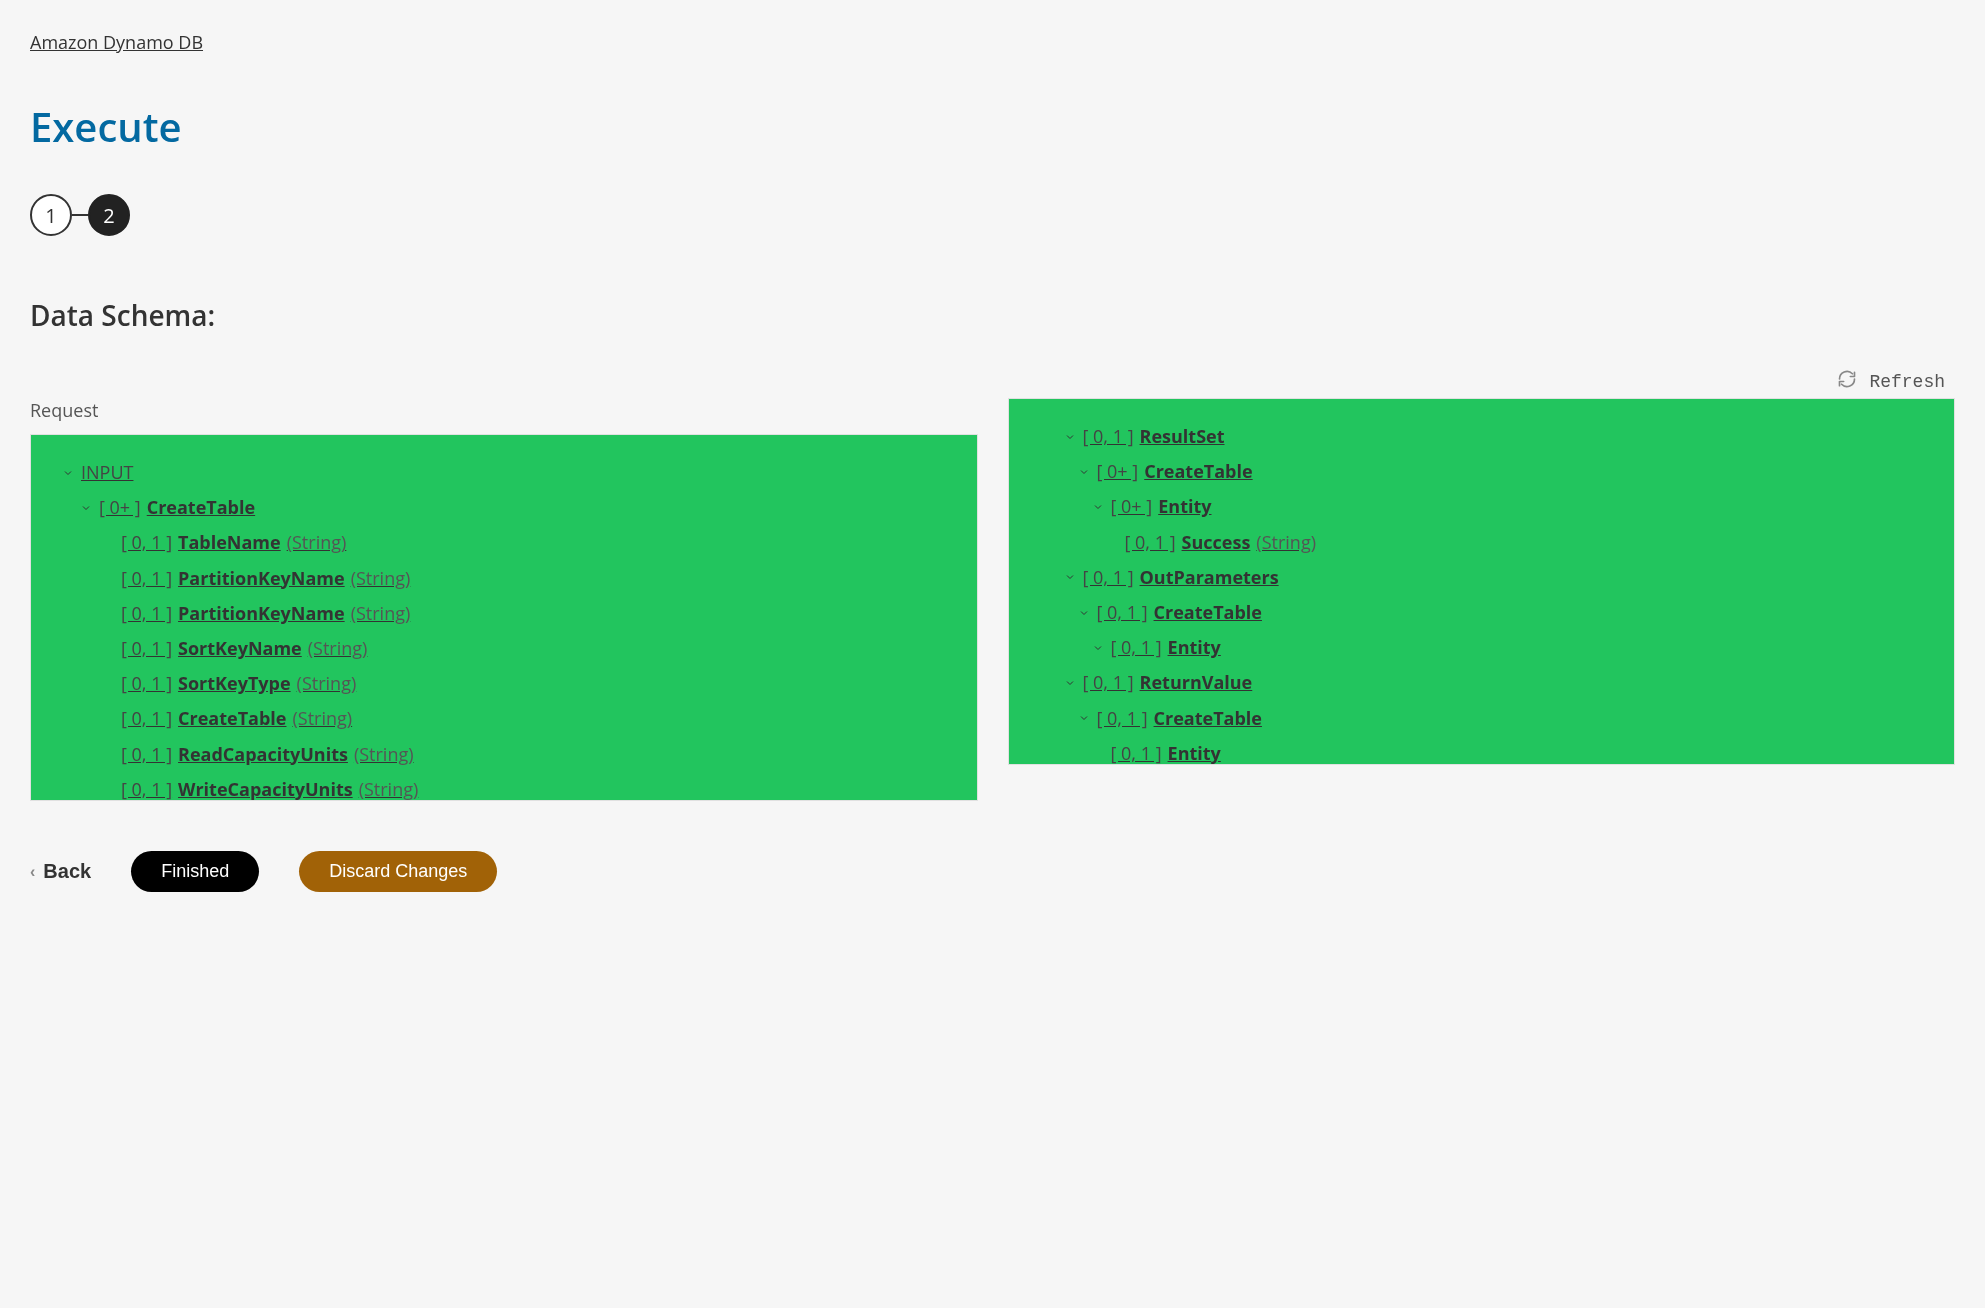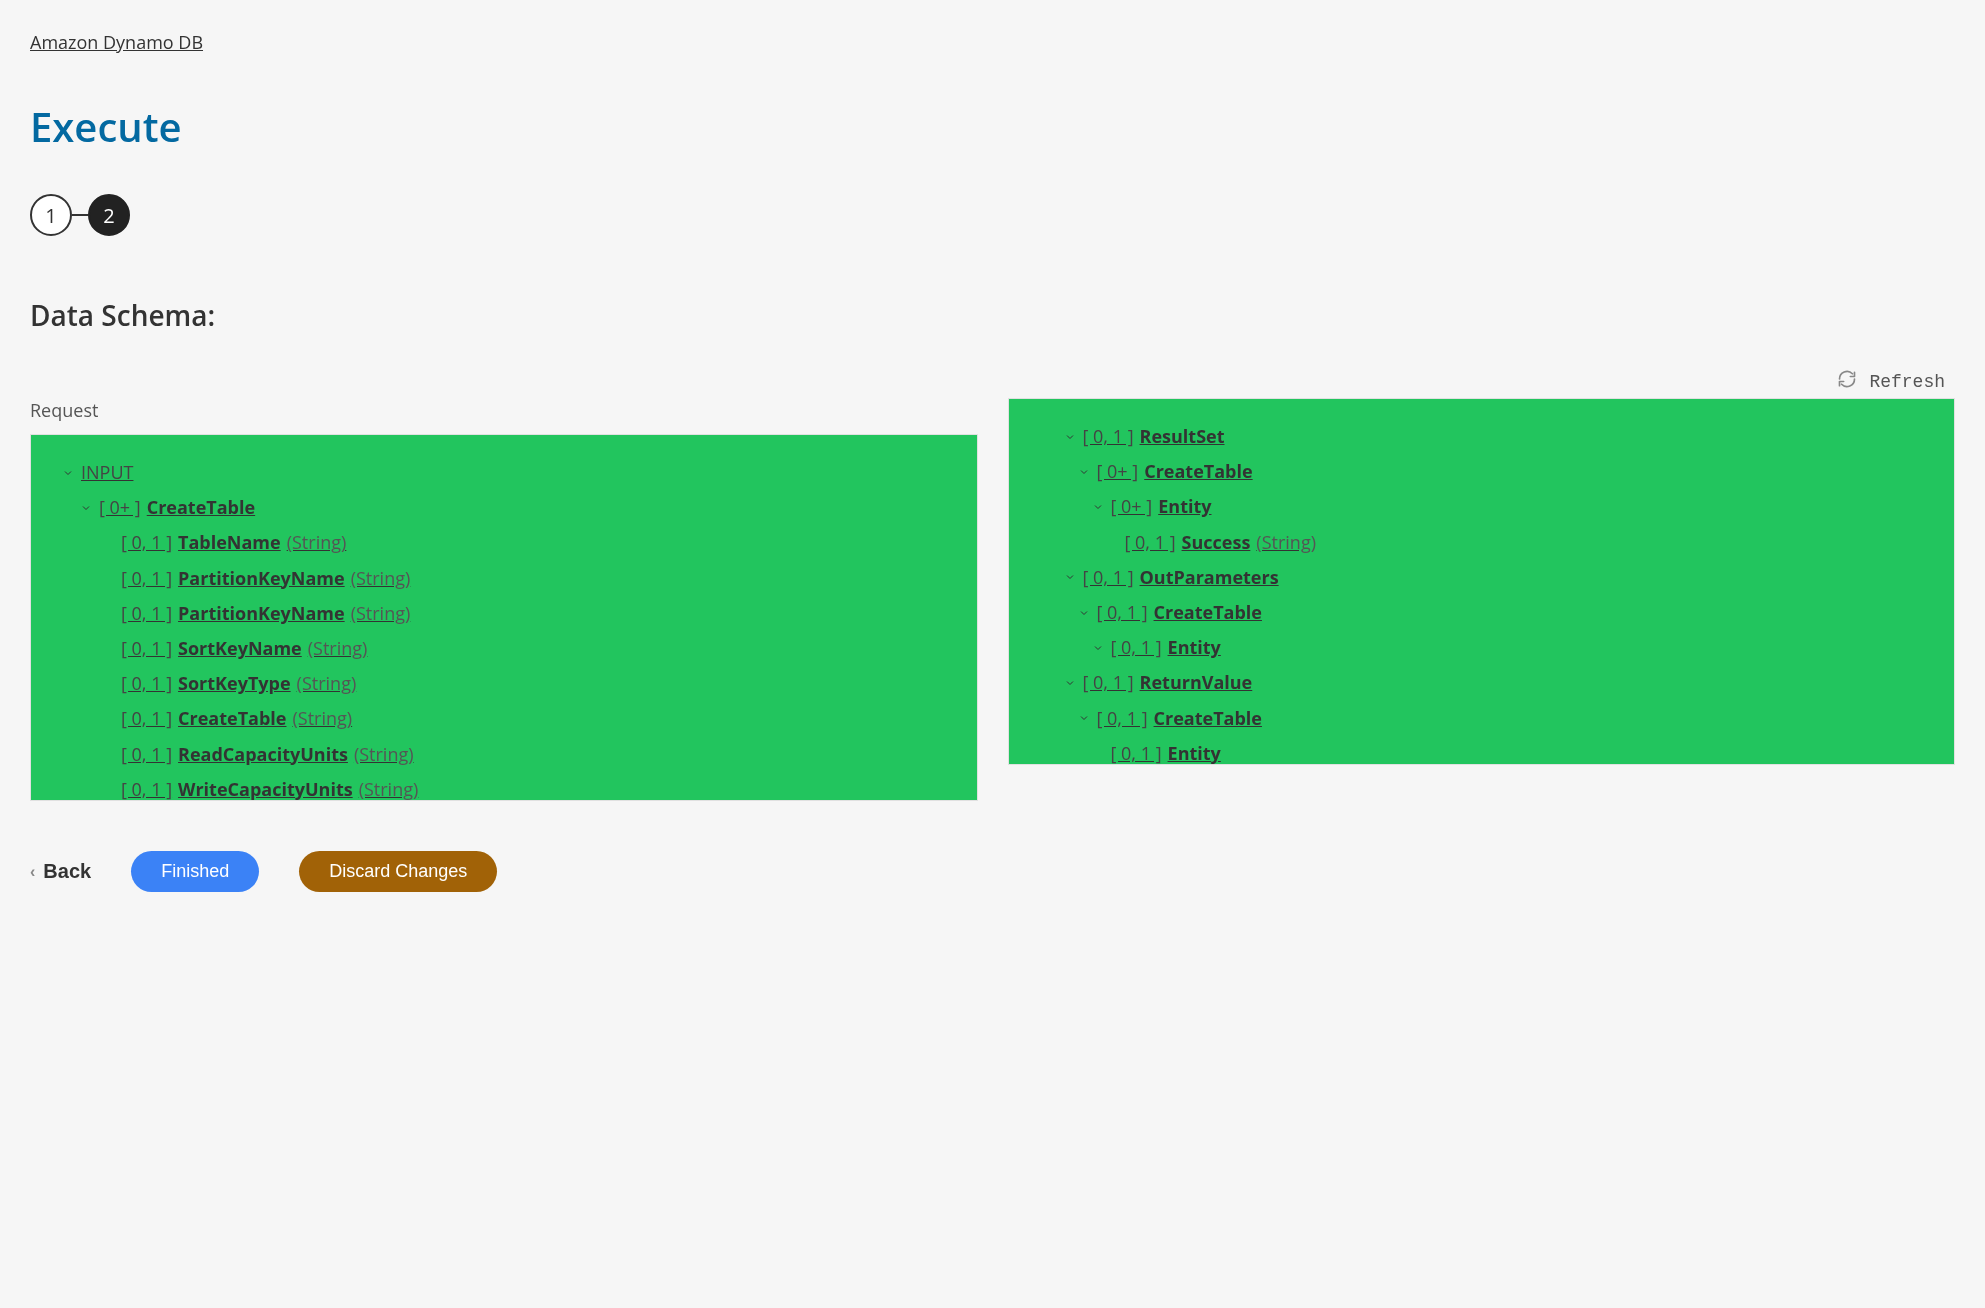--- a/index.html
+++ b/index.html
@@ -134,21 +134,21 @@
   }
   .back-btn .caret { font-size: 16px; color: #888; }
   .pill {
     border: none;
     border-radius: 22px;
     padding: 10px 30px;
     font-size: 18px;
     font-weight: 500;
     cursor: pointer;
   }
-  .pill.primary { background: #3b82f6; color: #fff; }
+  .pill.primary { background: #000000; color: #fff; }
   .pill.secondary { background: #a16207; color: #fff; }
 </style>
 </head>
 <body>
 
 
 
 <a href="#" class="breadcrumb">Amazon Dynamo DB</a>
 
 <h1 class="page-title">Execute</h1>

